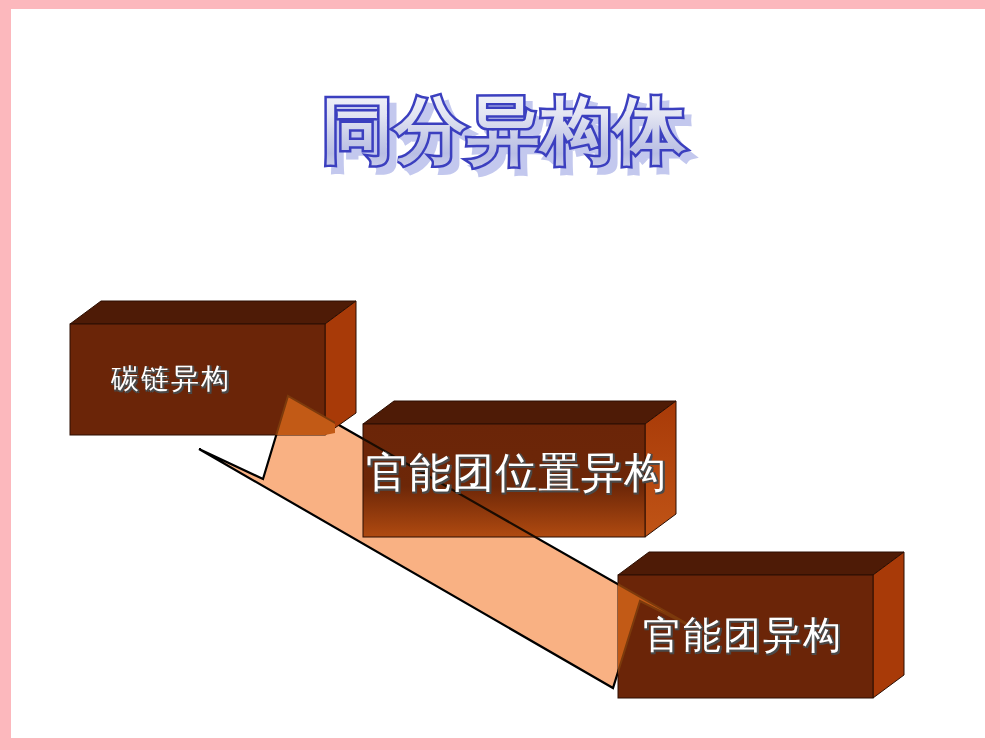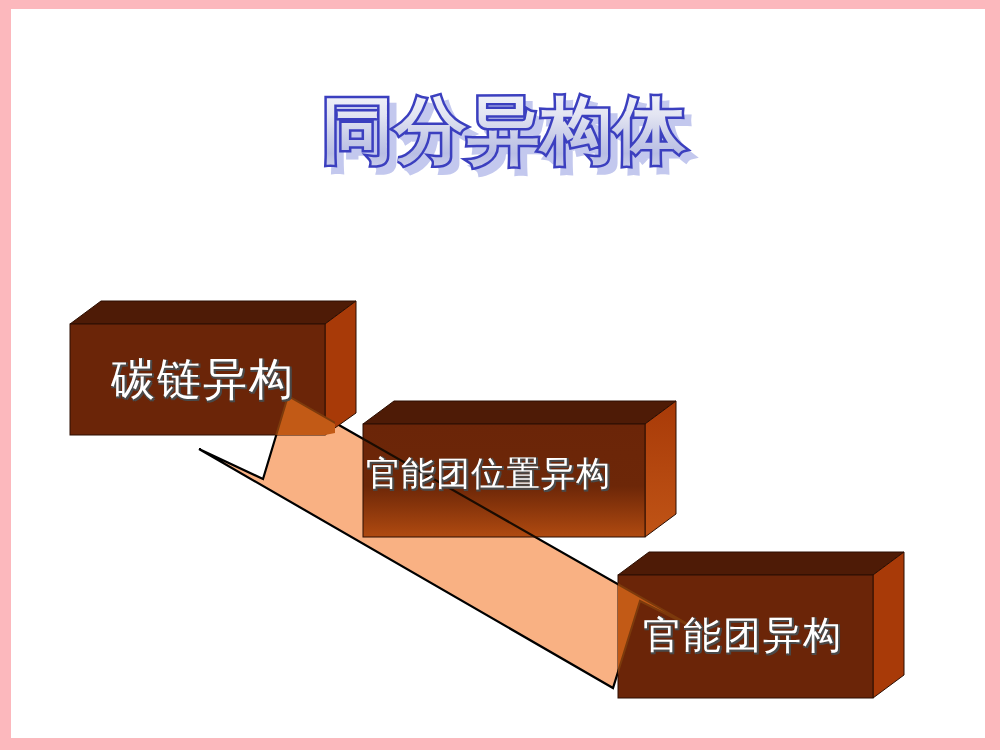--- a/index.html
+++ b/index.html
@@ -117,22 +117,22 @@
     font-family: "DejaVu Serif", "Liberation Serif", serif;
     font-weight: normal;
     color: #ffffff;
     white-space: nowrap;
     text-shadow:
        2px 2px 0 #4a4a4a,
        2px 0 0 #4a4a4a,
        0 2px 0 #4a4a4a;
     pointer-events: none;
   }
-  #label-1 { left: 100px;  top: 347px; font-size: 44px; line-height: 46px; letter-spacing: 2px; }
-  #label-2 { left: 355px;  top: 443px; font-size: 34px; line-height: 42px; letter-spacing: 1px; }
+  #label-1 { left: 100px;  top: 347px; font-size: 28px; line-height: 46px; letter-spacing: 2px; }
+  #label-2 { left: 355px;  top: 443px; font-size: 42px; line-height: 42px; letter-spacing: 1px; }
   #label-3 { left: 632px;  top: 603px; font-size: 38px; line-height: 46px; letter-spacing: 2px; font-family: Liberation Serif, serif; }
 </style>
 </head>
 <body>
 
 <div id="slide">
   <div id="slide-inner">
 
     <div id="diagram">
       <svg width="974" height="729" viewBox="0 0 974 729" xmlns="http://www.w3.org/2000/svg">

